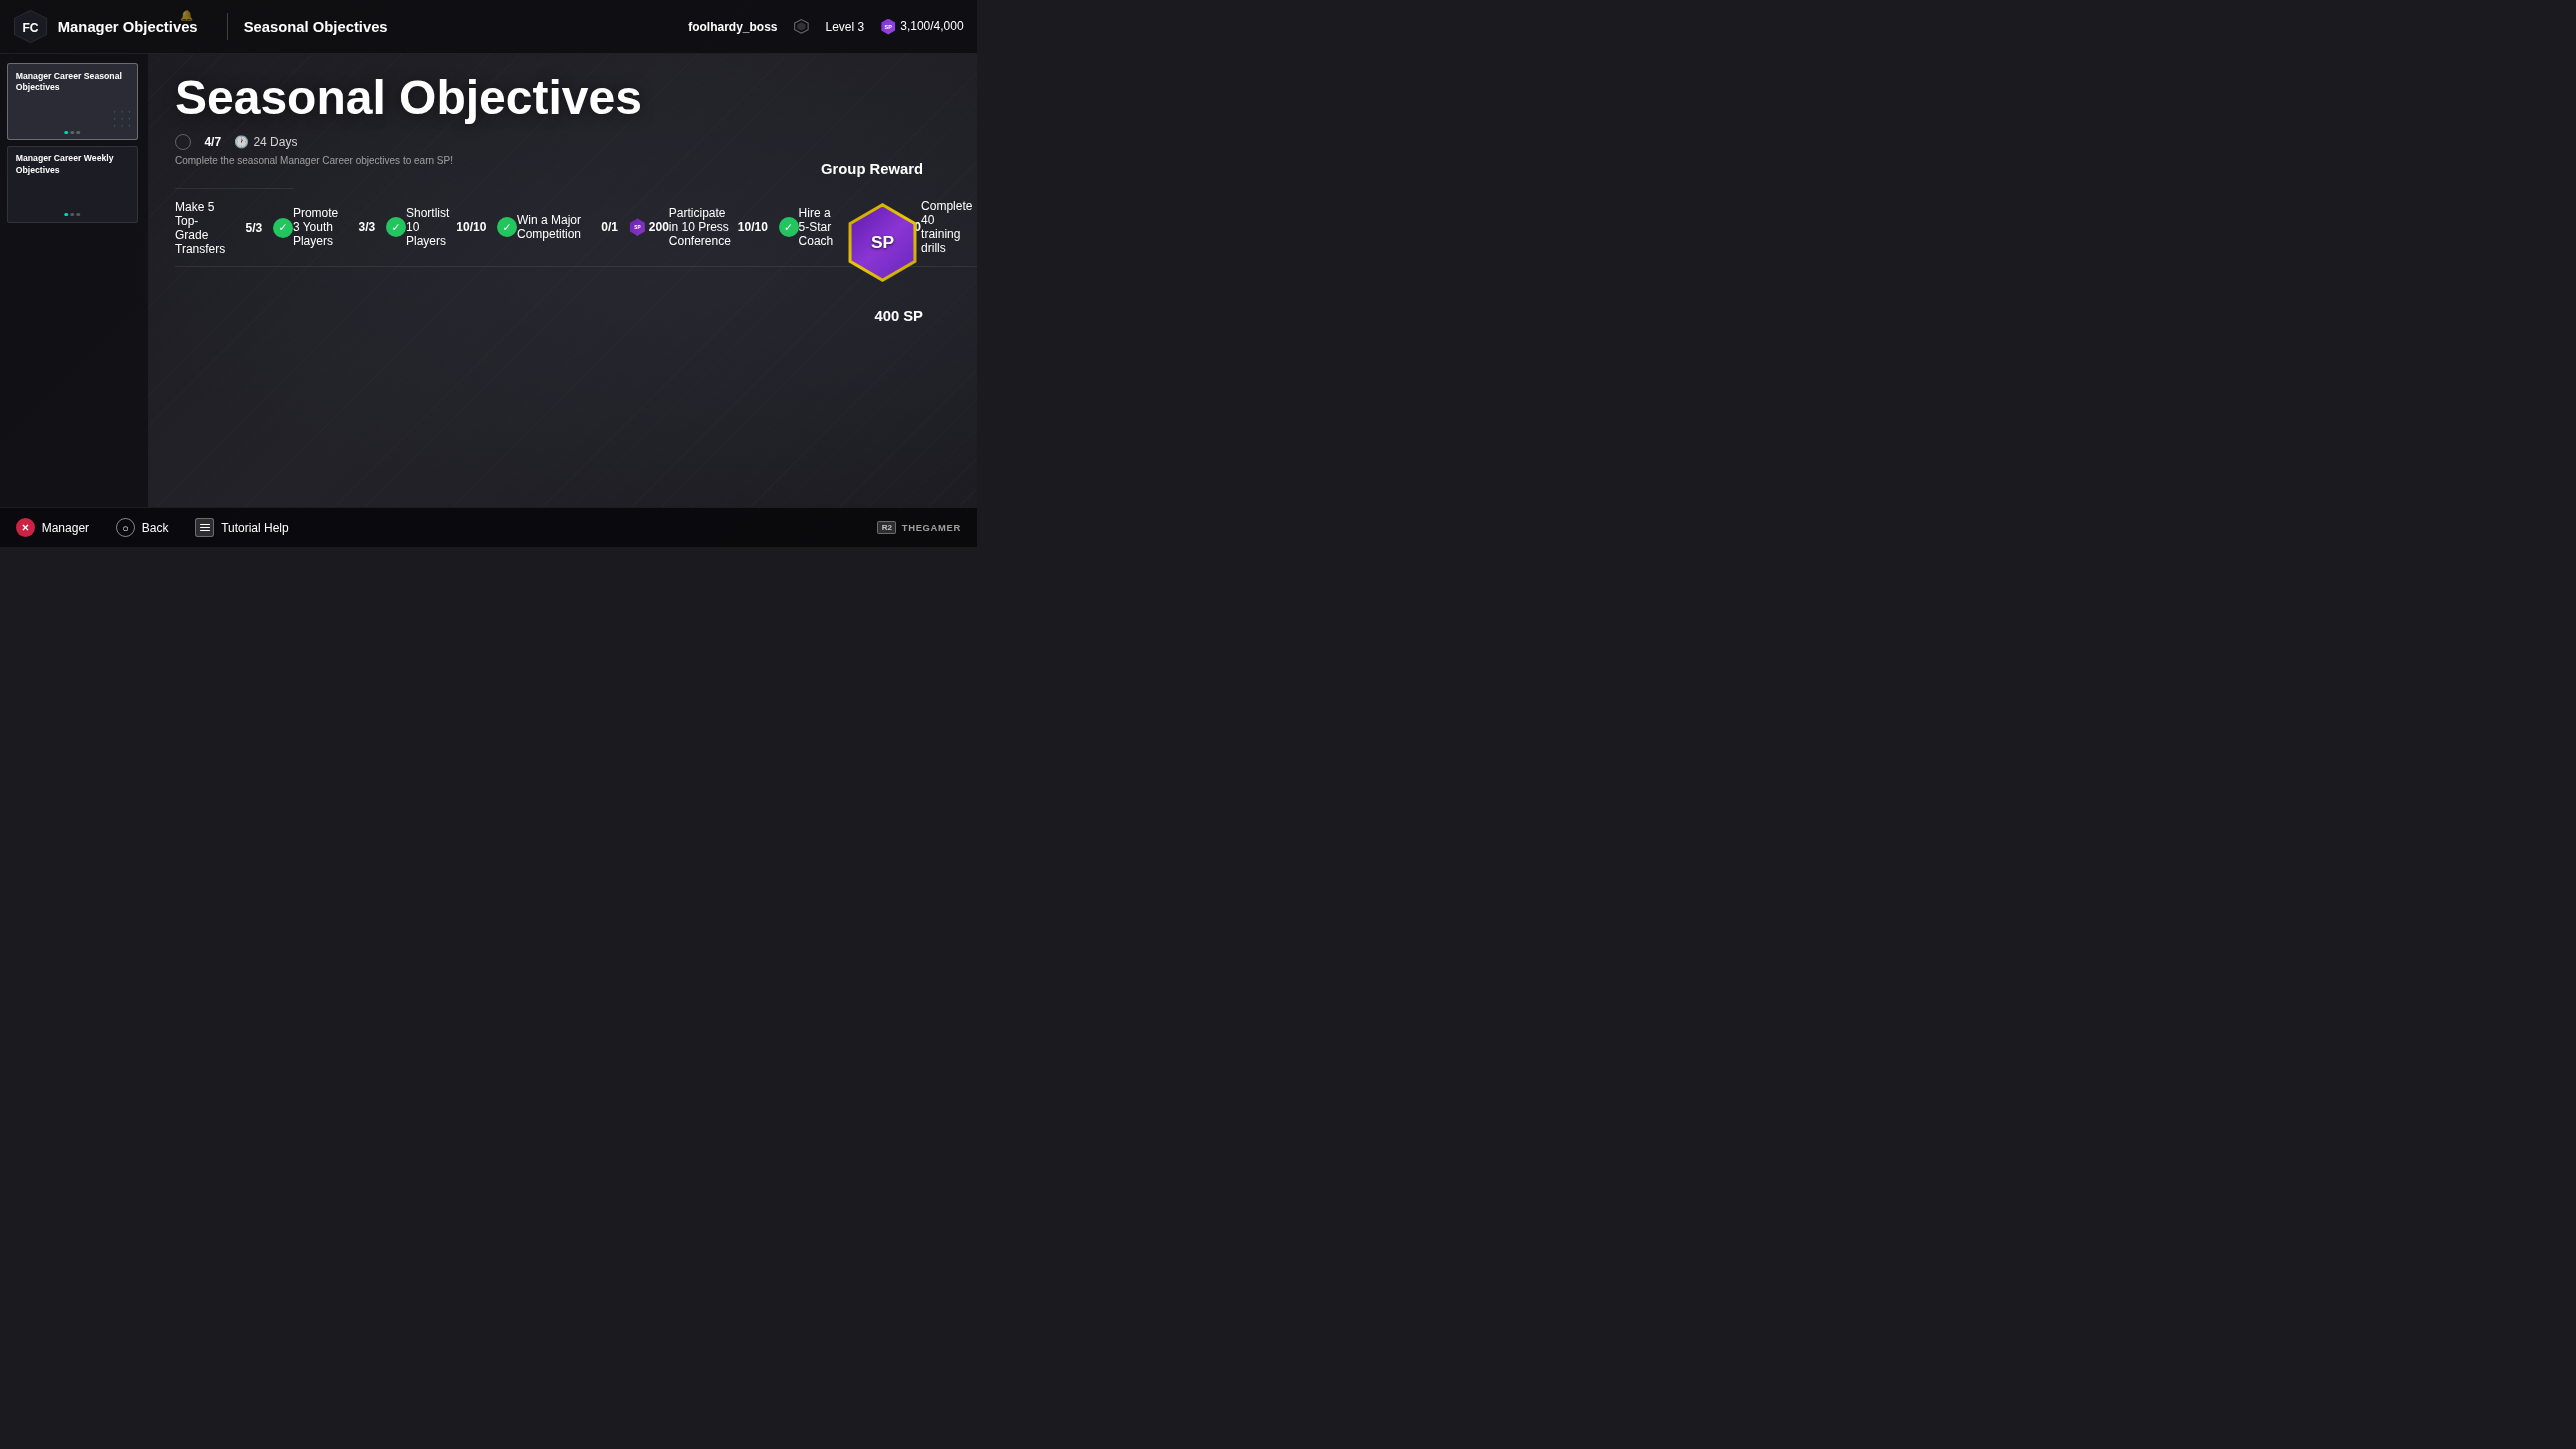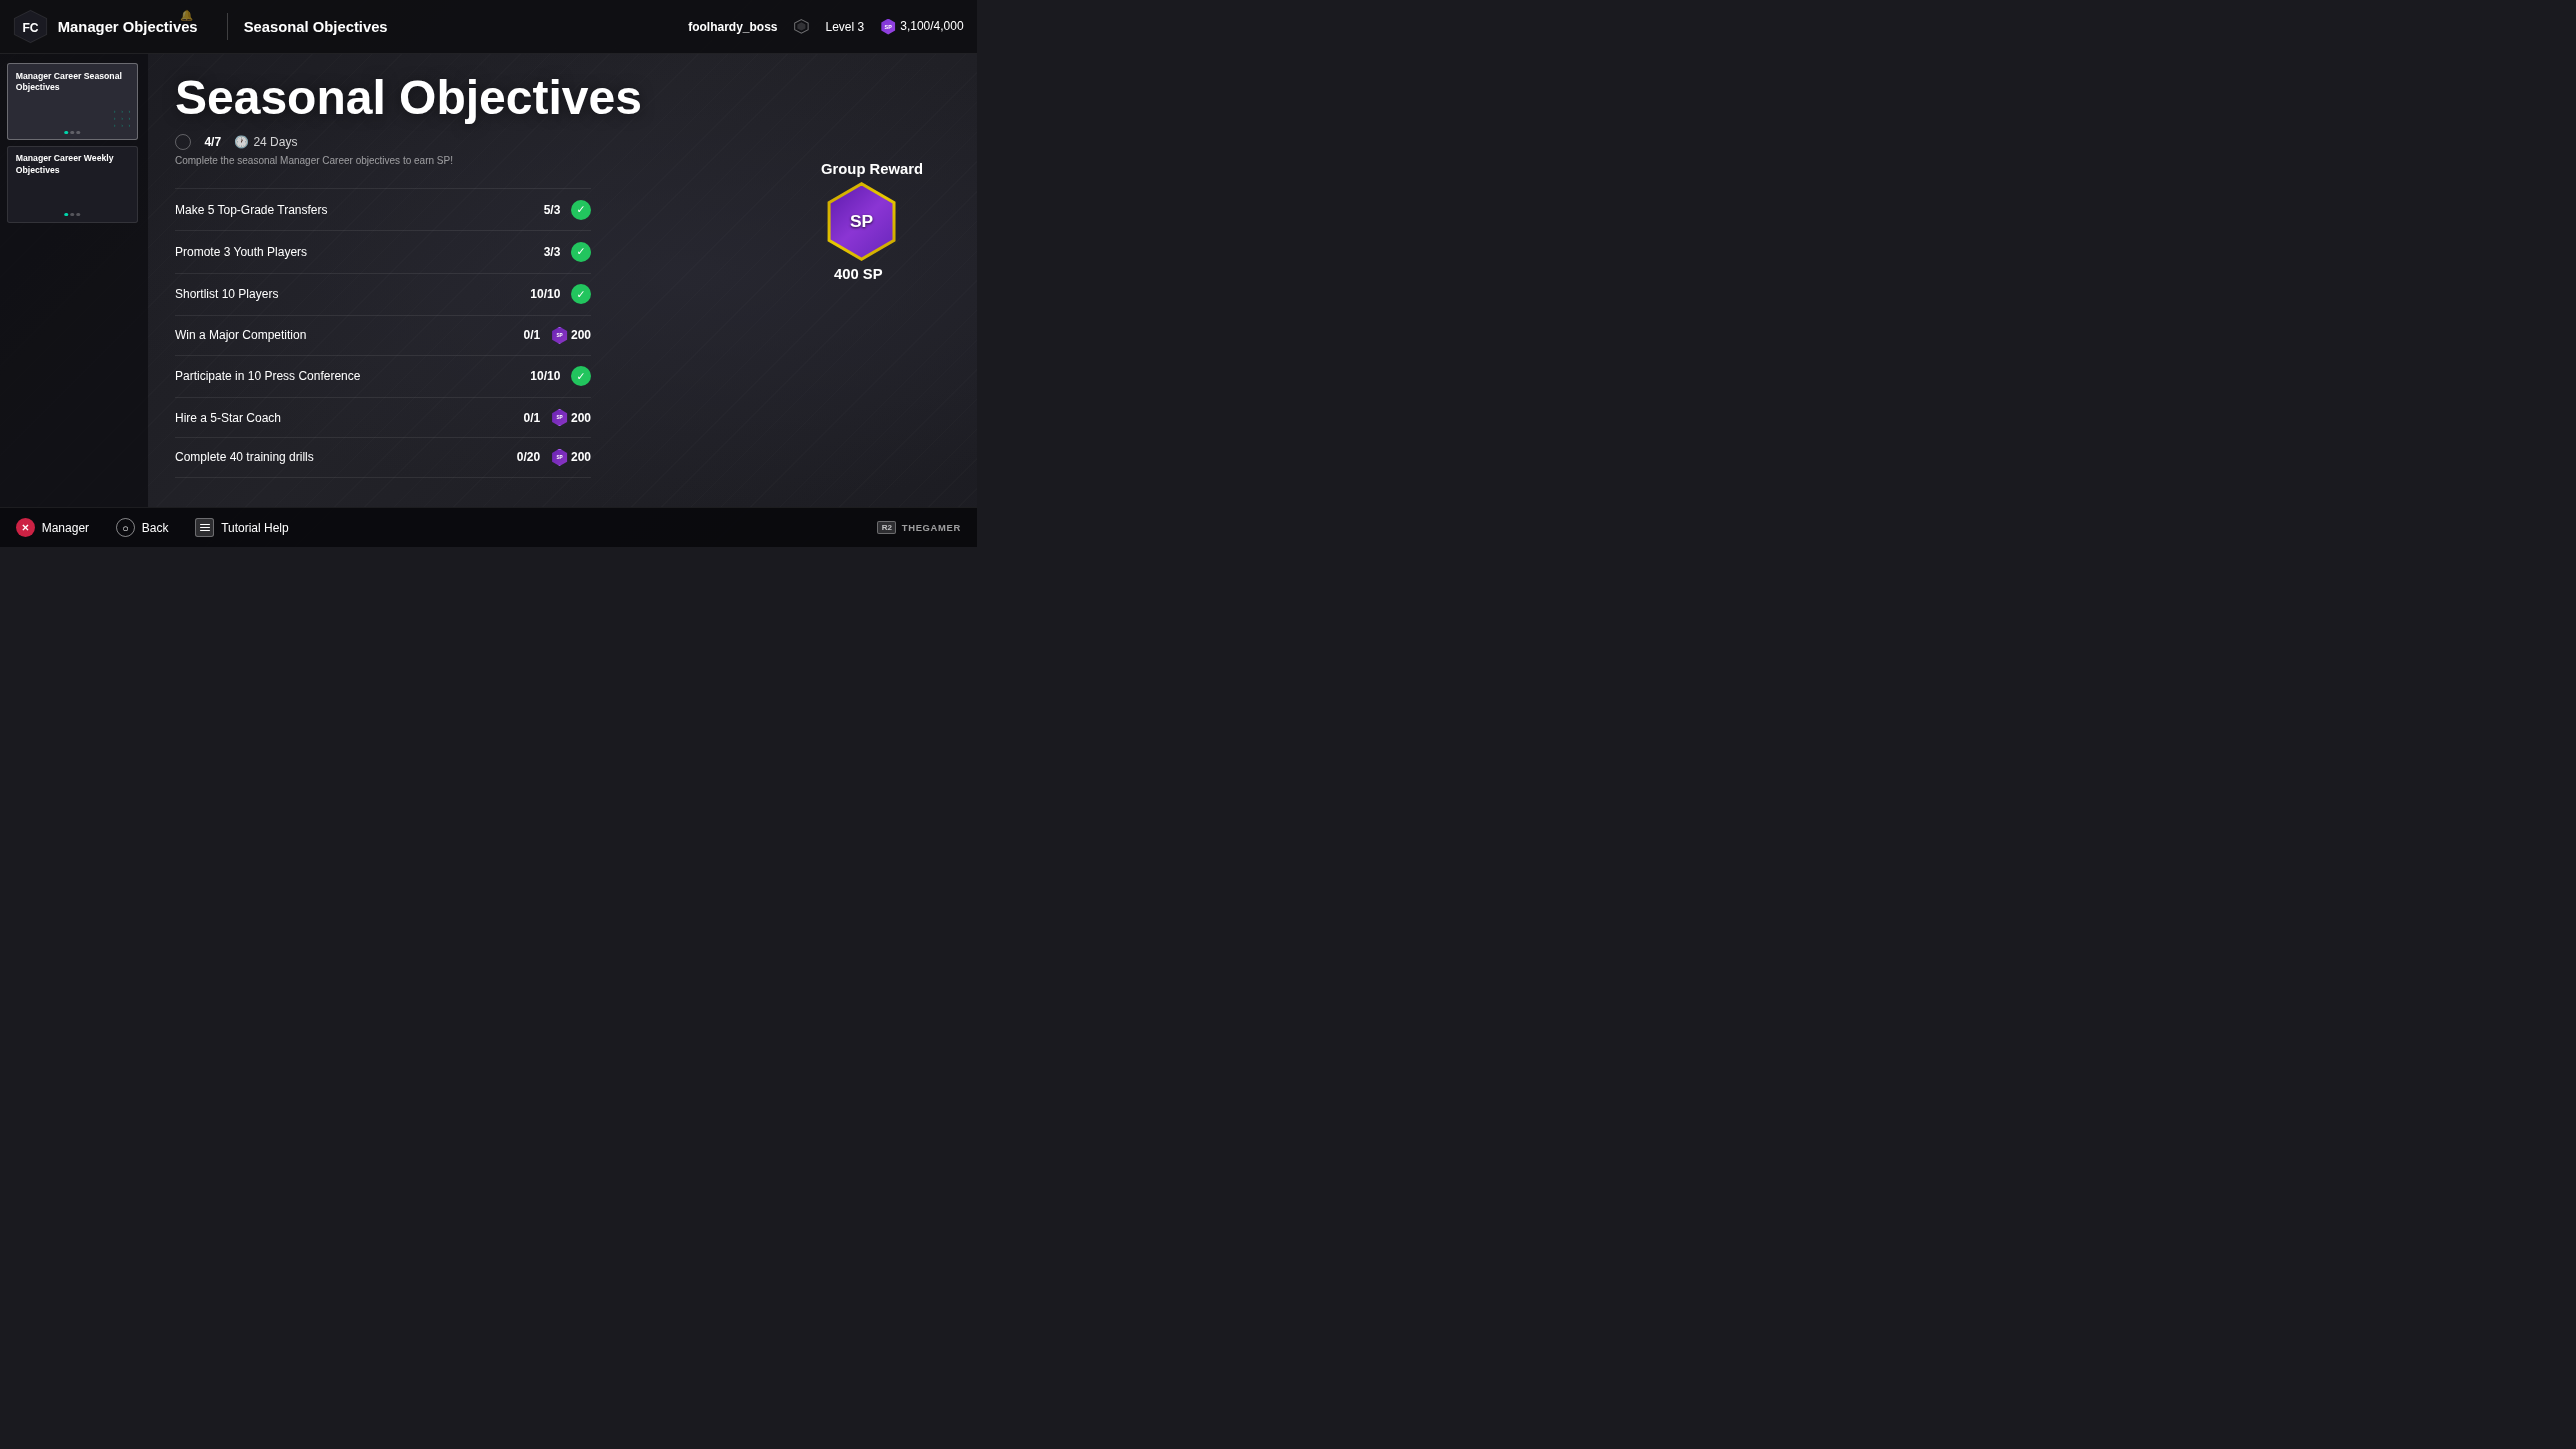--- a/index.html
+++ b/index.html
@@ -285,21 +285,20 @@
 
     .description-text {
       font-size: 10px;
       color: rgba(255,255,255,0.55);
       margin-bottom: 21.5px;
     }
 
     
     .objectives-list {
       display: flex;
-      flex-direction: column;
       width: 416px;
     }
 
     .objective-row {
       display: flex;
       align-items: center;
       padding: 10.7px 0;
       border-bottom: 0.7px solid rgba(255,255,255,0.08);
     }
 
@@ -359,22 +358,22 @@
       border: 0.7px solid #a855f7;
     }
 
     
     .group-reward {
       position: absolute;
       right: 54px;
       top: 107px;
       display: flex;
       flex-direction: column;
-      align-items: flex-start;
-      gap: 4px;
+      align-items: flex-end;
+      gap: 25px;
     }
 
     .group-reward-title {
       font-size: 14.8px;
       font-weight: 700;
       color: #ffffff;
     }
 
     .sp-hexagon-large {
       width: 81px;

